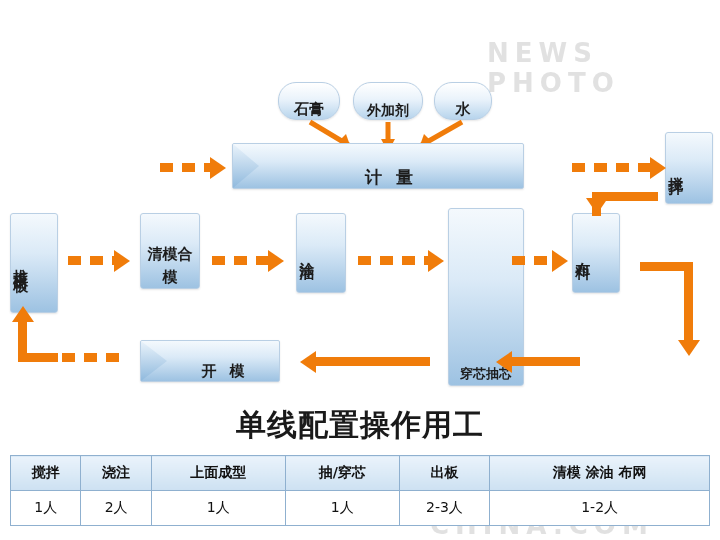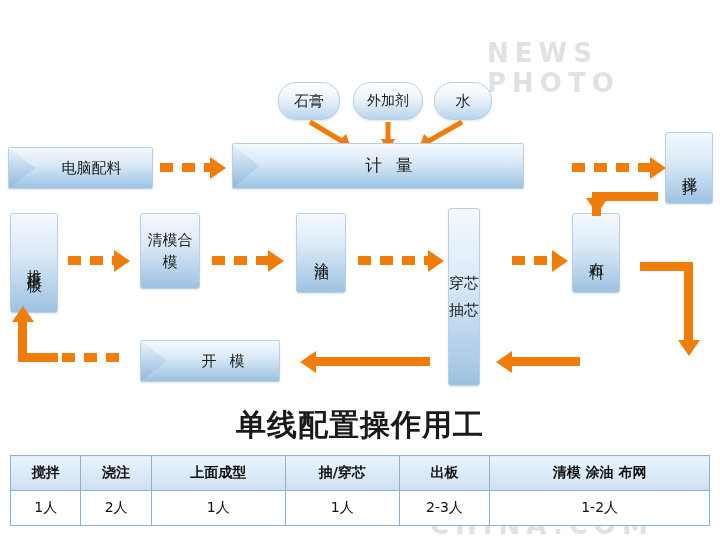--- a/index.html
+++ b/index.html
@@ -38,25 +38,25 @@
   #wm2{left:430px;top:480px;}
 
   
   .box{
     position:absolute;
     box-sizing:border-box;
     border:1px solid #b9cfe4;
     border-radius:3px;
     background:linear-gradient(to bottom,#f4f9fd 0%,#dbeaf7 40%,#9dc2e2 100%);
     display:flex;
-    align-items:center;
+    align-items:flex-end;
     justify-content:center;
     color:#1c1c1c;
     font-size:15px;
-    font-weight:normal;
+    font-weight:bold;
     text-align:center;
     line-height:1.25;
     box-shadow:0 1px 2px rgba(0,0,0,0.10);
   }
   .box.light{
     background:linear-gradient(to bottom,#ffffff 0%,#eaf3fb 45%,#b7d4ec 100%);
   }
   .box.vert{
     writing-mode:vertical-rl;
     text-orientation:upright;
@@ -156,24 +156,20 @@
     <g stroke="#f07c0a" stroke-width="5" fill="none">
       <path d="M310,122 L350,146"></path>
       <path d="M388,122 L388,142"></path>
       <path d="M462,122 L420,146"></path>
     </g>
     <polygon points="352,151 340,140 346,134" fill="#f07c0a"></polygon>
     <polygon points="388,152 381,139 395,139" fill="#f07c0a"></polygon>
     <polygon points="418,151 430,140 424,134" fill="#f07c0a"></polygon>
   </svg>
 
-  <div class="box arrowtag" style="left:8px;top:147px;width:145px;height:42px;padding-left:22px;">
-    <span class="nub"></span>
-    <span>电脑配料</span>
-  </div>
 
   <div class="box arrowtag" style="left:232px;top:143px;width:292px;height:46px;padding-left:26px;font-size:17px;letter-spacing:4px;">
     <span class="nub"></span>
     <span>计 量</span>
   </div>
 
   <div class="box vert" style="left:665px;top:132px;width:48px;height:72px;font-size:15px;">
     <span>搅拌</span>
   </div>
 
@@ -188,21 +184,21 @@
   </div>
 
   <div class="box" style="left:140px;top:213px;width:60px;height:76px;font-size:15px;line-height:1.5;">
     <span>清模合模</span>
   </div>
 
   <div class="box vert" style="left:296px;top:213px;width:50px;height:80px;font-size:15px;">
     <span>涂油</span>
   </div>
 
-  <div class="box" style="left:448px;top:208px;width:32px;height:178px;font-size:15px;line-height:1.8;">
+  <div class="box" style="left:448px;top:208px;width:76px;height:178px;font-size:13px;line-height:1.8;">
     <span>穿芯抽芯</span>
   </div>
 
   <div class="box vert" style="left:572px;top:213px;width:48px;height:80px;font-size:15px;">
     <span>布料</span>
   </div>
 
   <div class="dash" style="left:68px;top:256px;width:48px;"></div>
   <div class="head-r" style="left:114px;top:250px;"></div>
 

